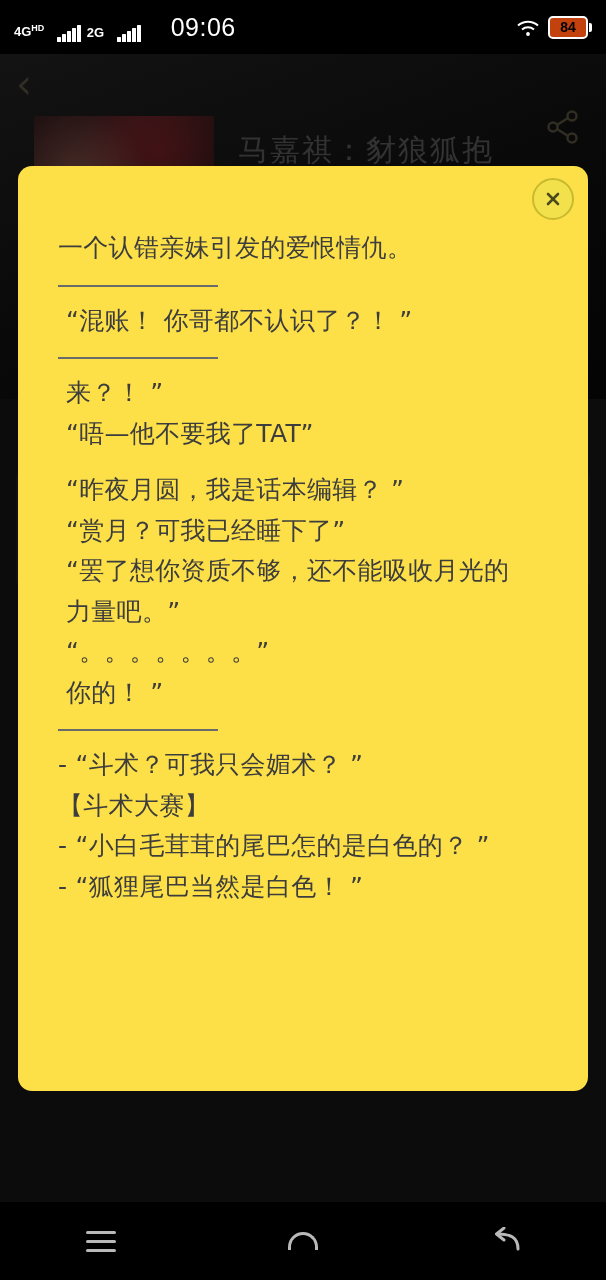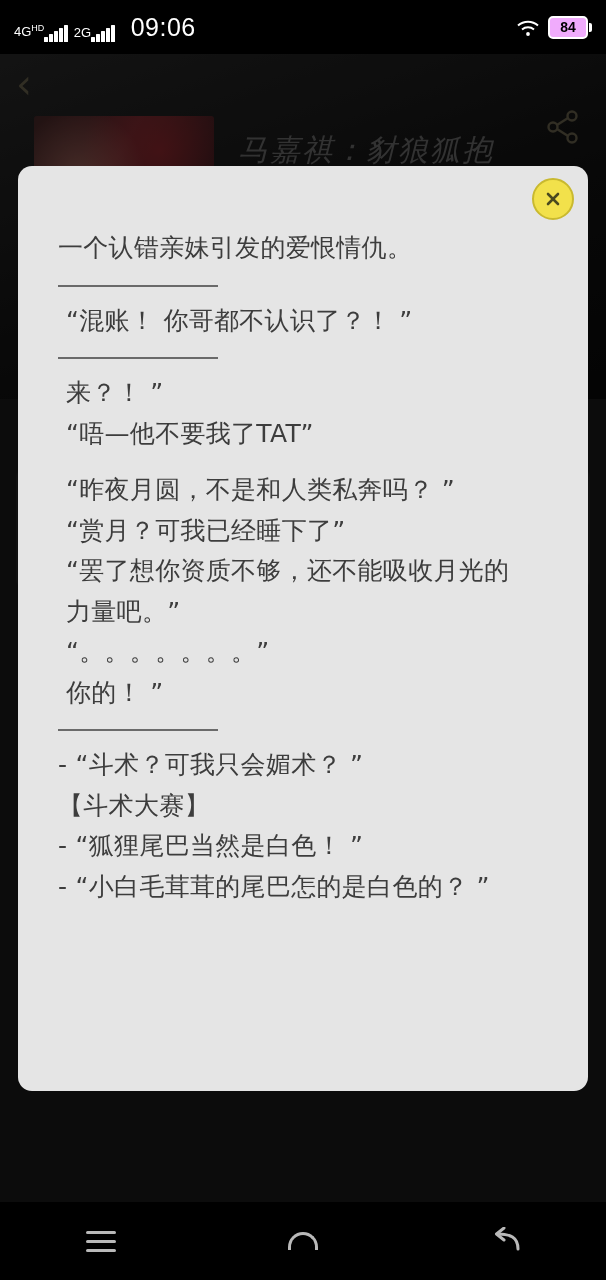--- a/index.html
+++ b/index.html
@@ -21,42 +21,42 @@
   .statusbar {
     position: absolute; top: 0; left: 0;
     width: 606px; height: 54px;
     background: #000;
     color: #fff;
     display: flex; align-items: center;
     padding: 0 14px;
     z-index: 40;
   }
   .sb-left { display: flex; align-items: flex-end; gap: 6px; }
-  .net-group { display: flex; align-items: flex-end; gap: 0; }
+  .net-group { display: flex; align-items: flex-end; gap: 13px; font-weight: bold; }
   .net-label { font-size: 13px; line-height: 1; position: relative; top: -3px; }
   .net-label sup { font-size: 9px; }
   .bars { display: flex; align-items: flex-end; gap: 1.5px; height: 17px; }
   .bars i { width: 3.5px; background: #fff; display: block; border-radius: 0.5px; }
   .bars i:nth-child(1) { height: 5px; }
   .bars i:nth-child(2) { height: 8px; }
   .bars i:nth-child(3) { height: 11px; }
   .bars i:nth-child(4) { height: 14px; }
   .bars i:nth-child(5) { height: 17px; }
-  .clock { font-size: 25px; margin-left: 10px; letter-spacing: 0.5px; }
+  .clock { font-size: 25px; margin-left: 24px; letter-spacing: 0.5px; }
   .sb-right { margin-left: auto; display: flex; align-items: center; gap: 10px; }
   .wifi { width: 22px; height: 16px; position: relative; }
   .wifi svg { display: block; }
   .battery {
     display: flex; align-items: center;
   }
   .batt-body {
     width: 40px; height: 23px;
     border: 2px solid #fff; border-radius: 5px;
     display: flex; align-items: center; justify-content: center;
-    font-size: 14px; color: #000; background: #f0abfc;
+    font-size: 14px; color: #000; background: #c2410c;
     font-weight: bold;
   }
   .batt-cap { width: 3px; height: 9px; background: #fff; border-radius: 0 2px 2px 0; margin-left: 1px; }
 
   
   .bg-page {
     position: absolute; top: 54px; left: 0;
     width: 606px; height: 1226px;
     background: #1c1c1c;
     z-index: 10;
@@ -85,21 +85,21 @@
   }
   .bg-cover:after {
     content: "";
     position: absolute; inset: 0;
     background:
       radial-gradient(circle at 25% 60%, rgba(255,190,160,.35), transparent 45%),
       radial-gradient(circle at 70% 35%, rgba(190,40,50,.55), transparent 55%);
   }
   .bg-title {
     position: absolute; top: 76px; left: 238px;
-    font-size: 30px; color: #6f6f6f; letter-spacing: 2px; font-style: italic;
+    font-size: 30px; color: #6f6f6f; letter-spacing: 2px;
   }
   .bg-sub {
     position: absolute; top: 150px; left: 238px;
     font-size: 19px; color: #4a4a4a;
   }
   .bg-tabs {
     position: absolute; top: 262px; left: 0; right: 0;
     display: flex; padding: 0 28px; gap: 52px;
     font-size: 21px; color: #4d4d4d;
   }
@@ -140,21 +140,21 @@
     width: 606px; height: 1280px;
     background: rgba(0,0,0,0.55);
     z-index: 15;
   }
 
   
   .modal {
     position: absolute;
     left: 18px; top: 166px;
     width: 570px; height: 925px;
-    background: #e5e5e5;
+    background: #fde047;
     border-radius: 14px;
     z-index: 25;
     overflow: hidden;
   }
   .close-btn {
     position: absolute; top: 12px; right: 14px;
     width: 42px; height: 42px; border-radius: 50%;
     background: #f2e14b;
     border: 2px solid #c9b92f;
     display: flex; align-items: center; justify-content: center;
@@ -294,31 +294,31 @@
     </div>
     <div class="modal-scroll">
       <div class="synopsis" id="synopsis">
           <p>一个认错亲妹引发的爱恨情仇。</p>
           <div class="rule"></div>
           <p class="indent">“混账！ 你哥都不认识了？！ ”</p>
           <div class="rule"></div>
           <p class="indent">来？！ ”</p>
           <p class="indent">“唔—他不要我了TAT”</p>
           <div class="gap"></div>
-          <p class="indent">“昨夜月圆，不是和人类私奔吗？ ”</p>
+          <p class="indent">“昨夜月圆，我是话本编辑？ ”</p>
           <p class="indent">“赏月？可我已经睡下了”</p>
           <p class="indent">“罢了想你资质不够，还不能吸收月光的</p>
           <p class="indent">力量吧。”</p>
           <p class="indent">“。。。。。。。”</p>
           <p class="indent">你的！ ”</p>
           <div class="rule"></div>
           <p> - “斗术？可我只会媚术？ ”</p>
           <p>【斗术大赛】</p>
+          <p> - “小白毛茸茸的尾巴怎的是白色的？ ”</p>
           <p> - “狐狸尾巴当然是白色！ ”</p>
-          <p> - “小白毛茸茸的尾巴怎的是白色的？ ”</p>
         </div>
     </div>
   </div>
 
   <div class="navbar">
     <div class="nb">
       <span class="nb-recent">
           <i></i>
           <i></i>
           <i></i>

